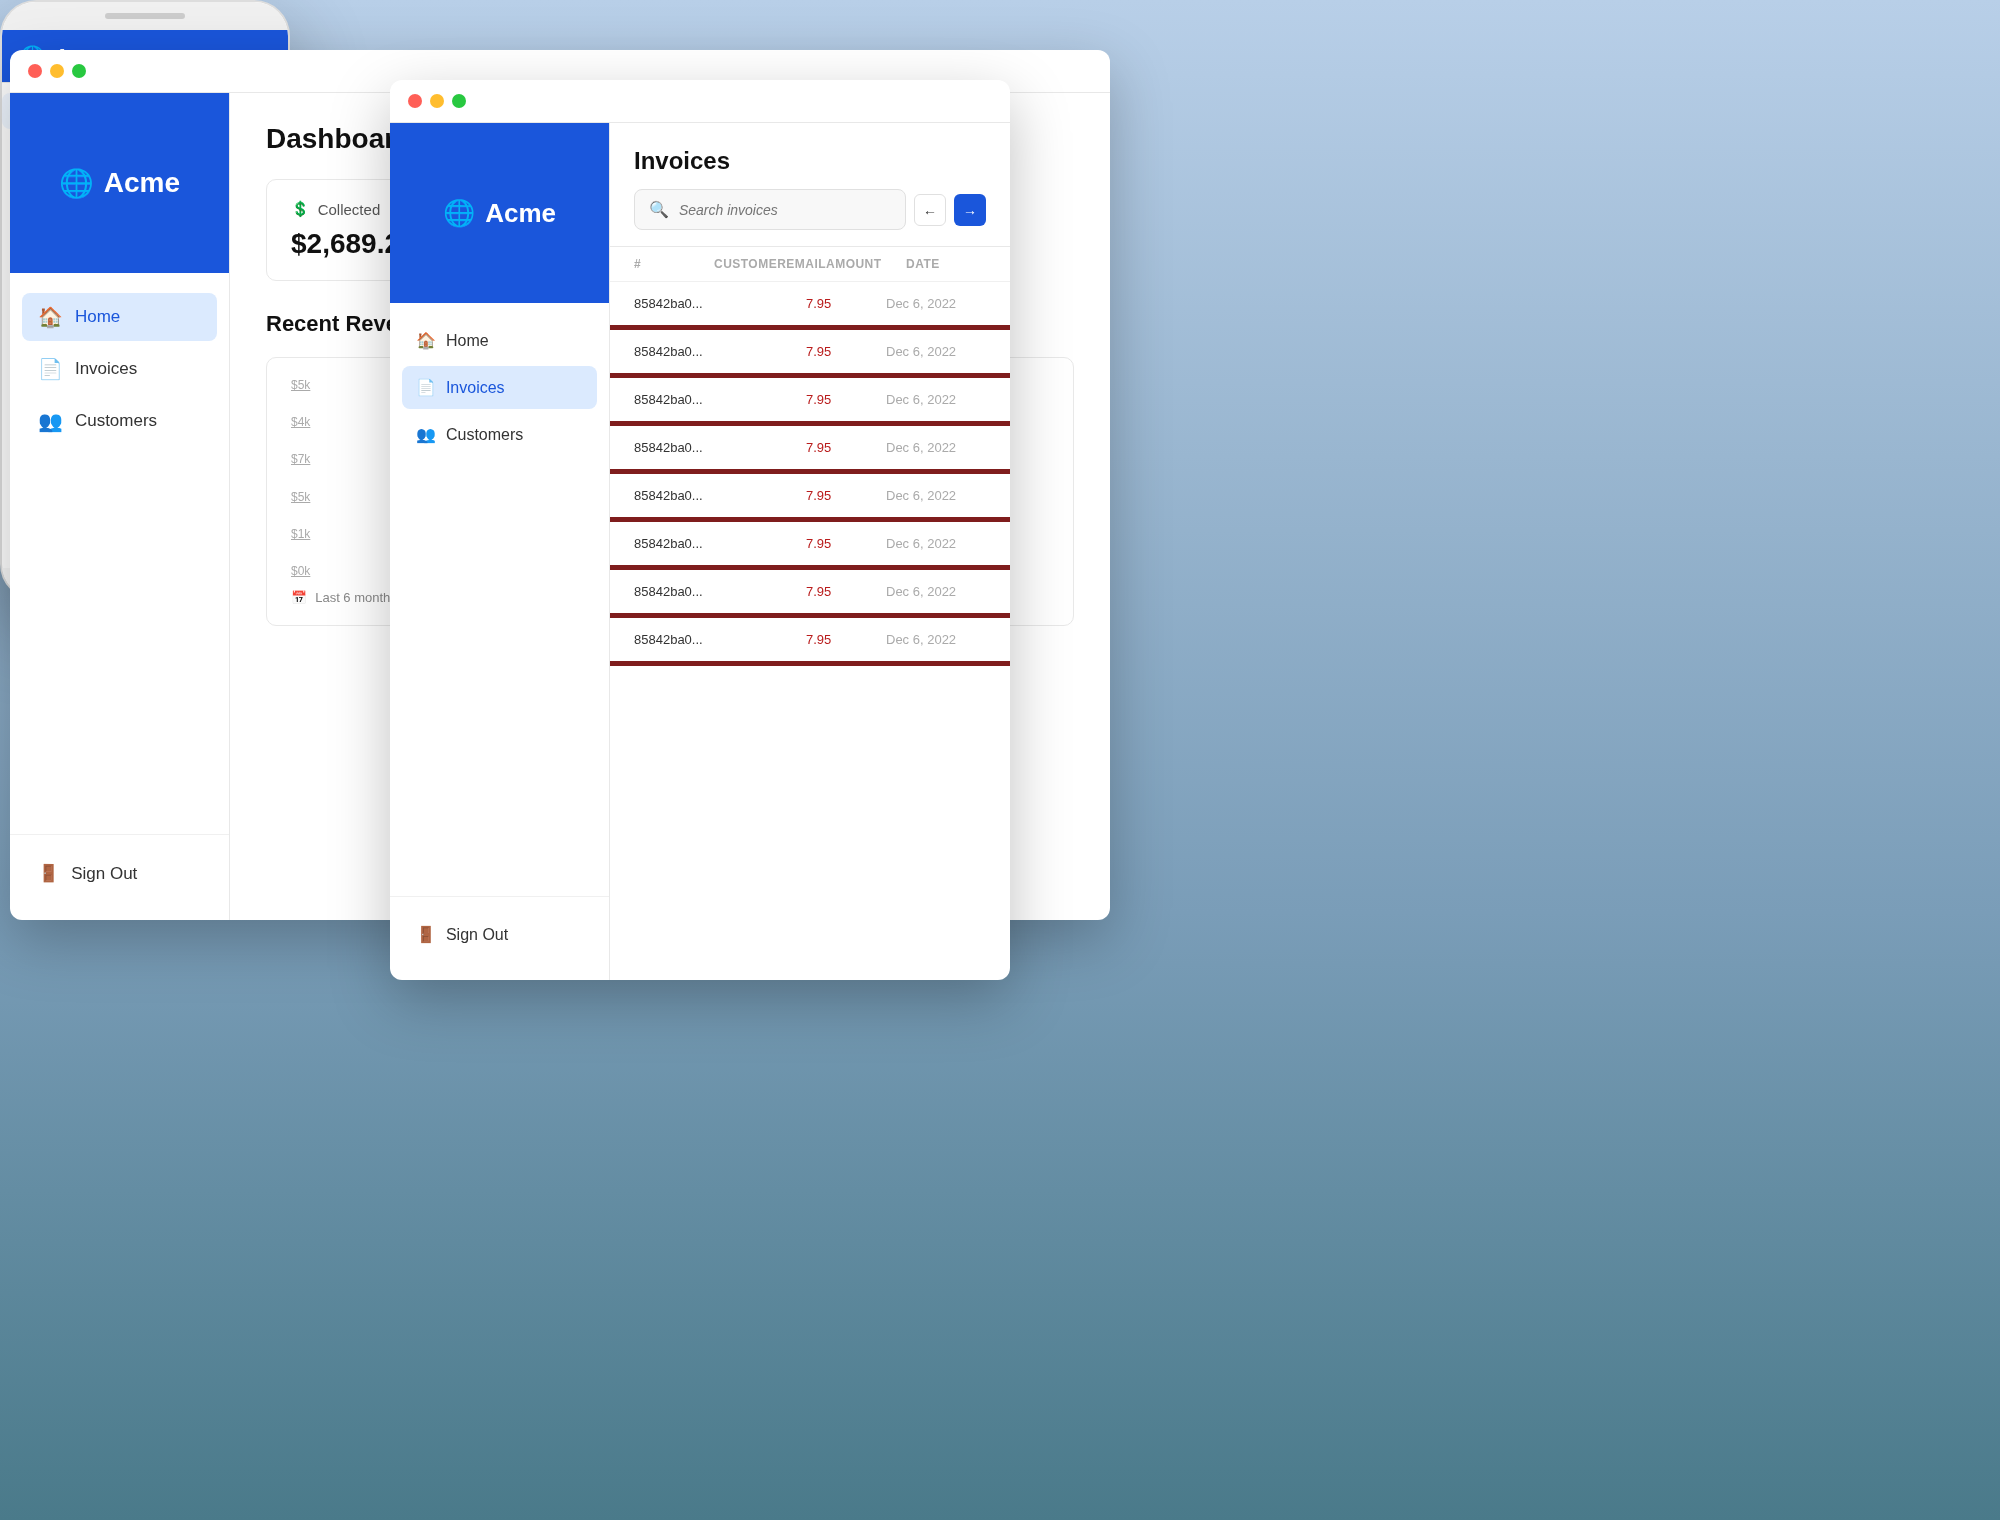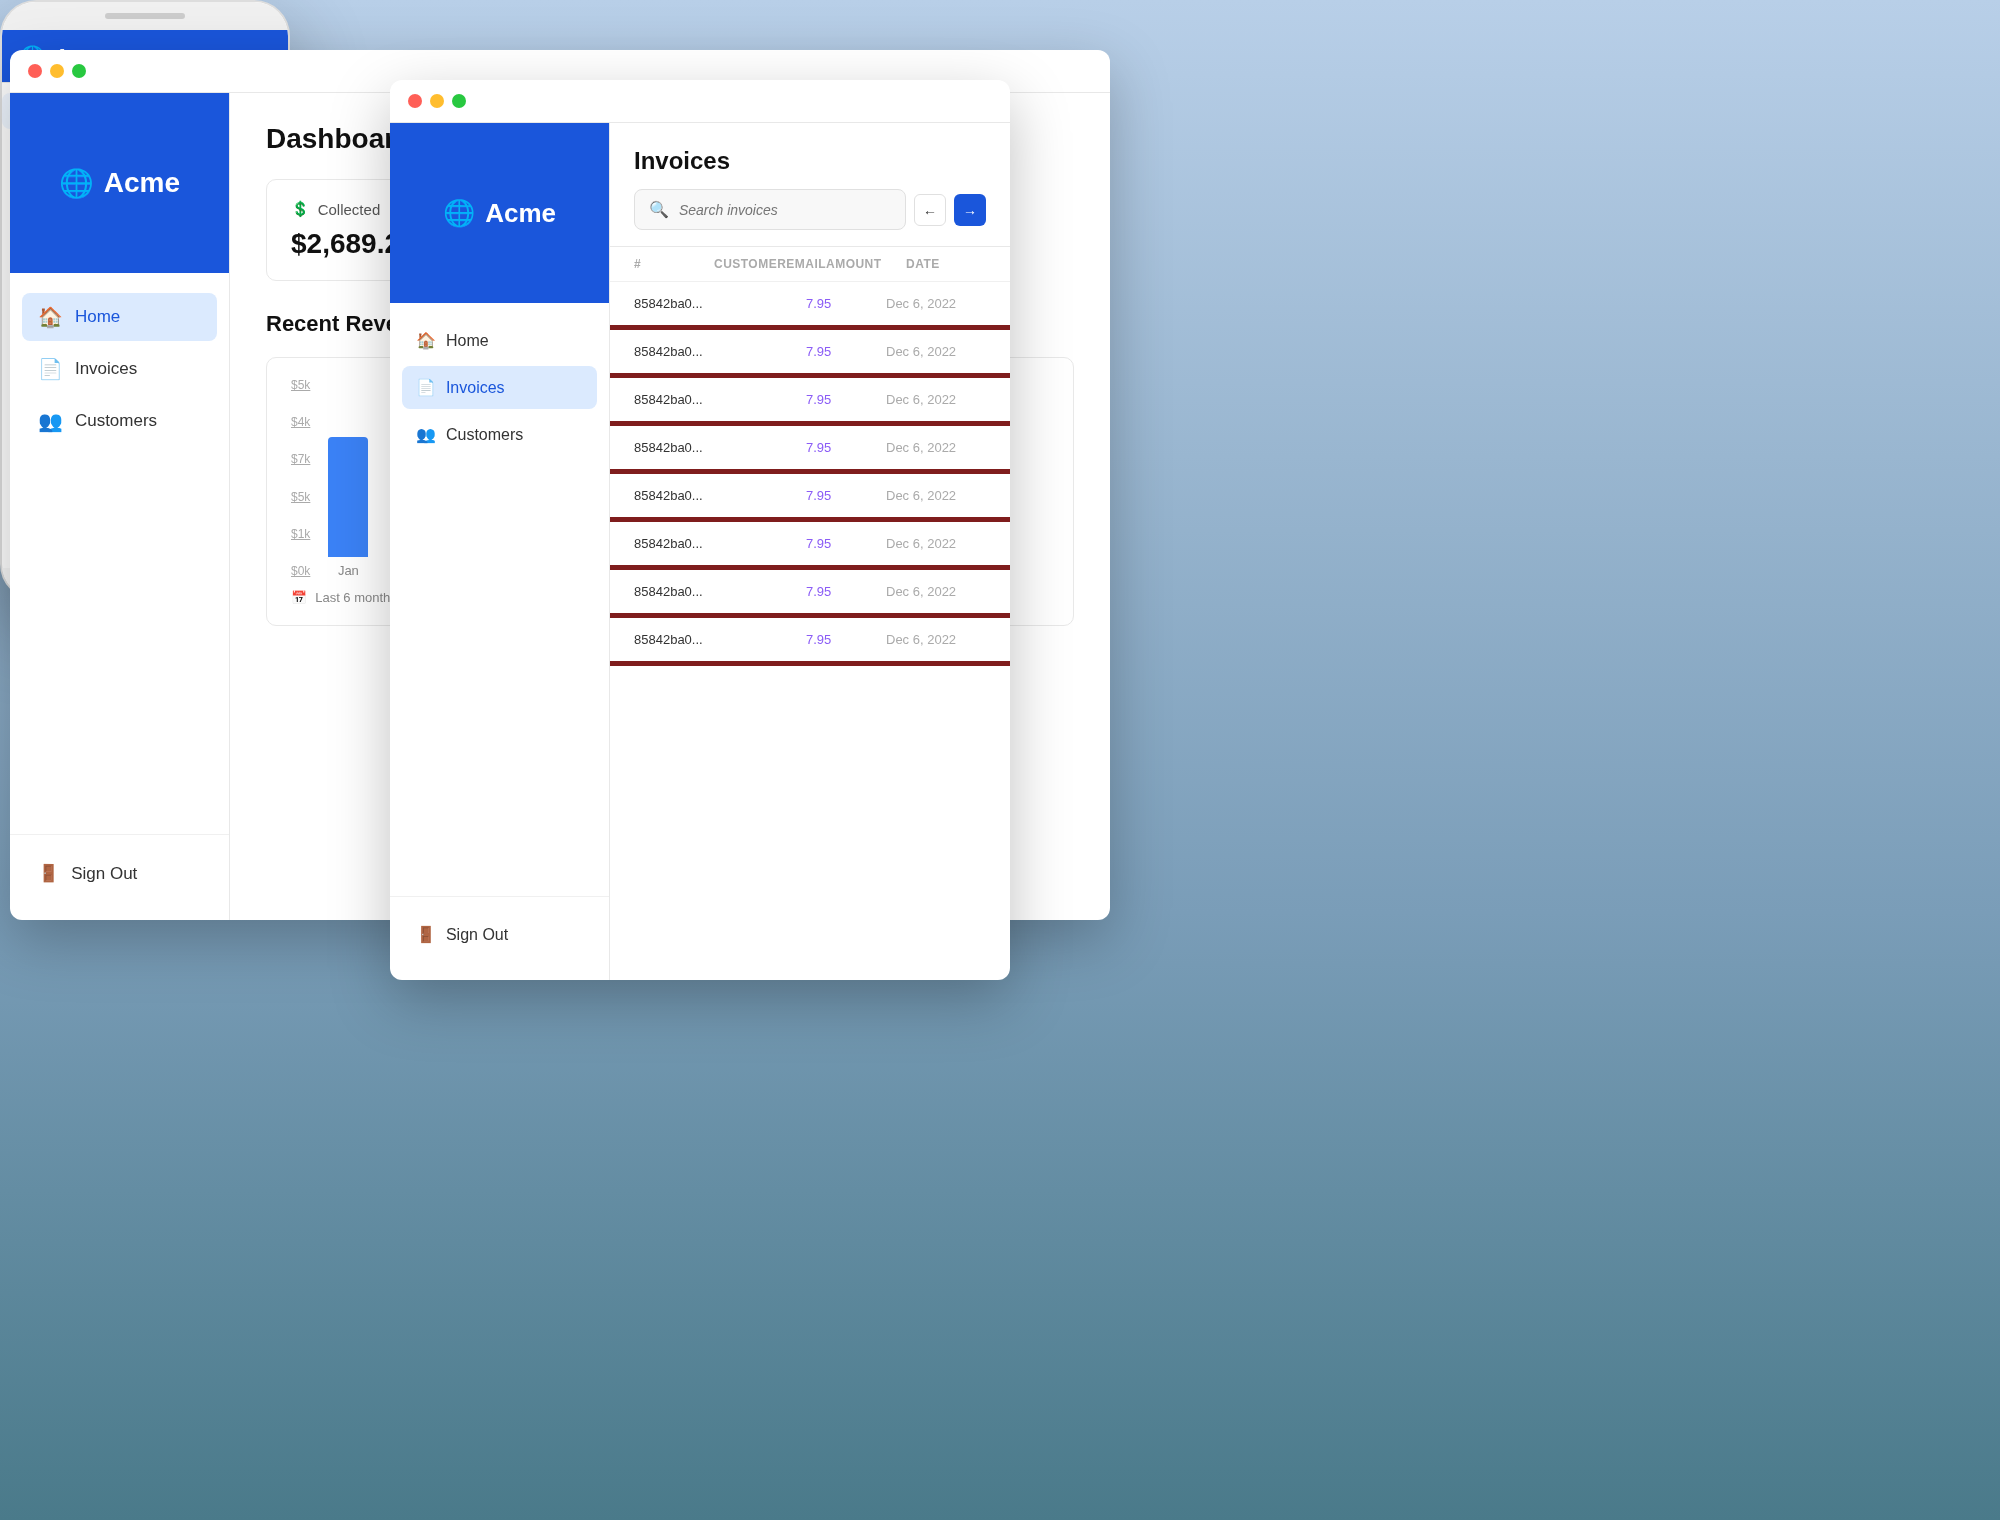--- a/index.html
+++ b/index.html
@@ -311,21 +311,21 @@
     }
     .table-row {
       display: grid;
       grid-template-columns: 80px 1fr 1fr 80px 100px;
       padding: 14px 24px;
       border-bottom: 5px solid #7f1d1d;
       font-size: 13px;
       color: #333;
       align-items: center;
     }
-    .table-row .amount { color: #8b5cf6; }
+    .table-row .amount { color: #b91c1c; }
     .table-row .date { color: #aaa; }
     .btn-arrow {
       background: #1a56db;
       border: none;
       border-radius: 6px;
       width: 32px;
       height: 32px;
       display: flex;
       align-items: center;
       justify-content: center;
@@ -534,30 +534,20 @@
       <div class="revenue-title">Recent Revenue</div>
       <div class="chart-area">
         <div class="chart-inner">
           <div class="chart-y-labels">
             <span class="chart-y-label">$5k</span>
             <span class="chart-y-label">$4k</span>
             <span class="chart-y-label">$7k</span>
             <span class="chart-y-label">$5k</span>
             <span class="chart-y-label">$1k</span>
             <span class="chart-y-label">$0k</span>
-          </div>
-          <div class="chart-bars">
-            <div class="chart-bar-group">
-              <div class="chart-bar highlight" style="height:120px"></div>
-              <span class="chart-label">Jan</span>
-            </div>
-            <div class="chart-bar-group">
-              <div class="chart-bar" style="height:80px"></div>
-              <span class="chart-label">Feb</span>
-            </div>
           </div>
         </div>
         <div class="chart-footer">
           <span>📅</span>
           <span>Last 6 months</span>
         </div>
       </div>
     </div>
   </div>
 </div>

